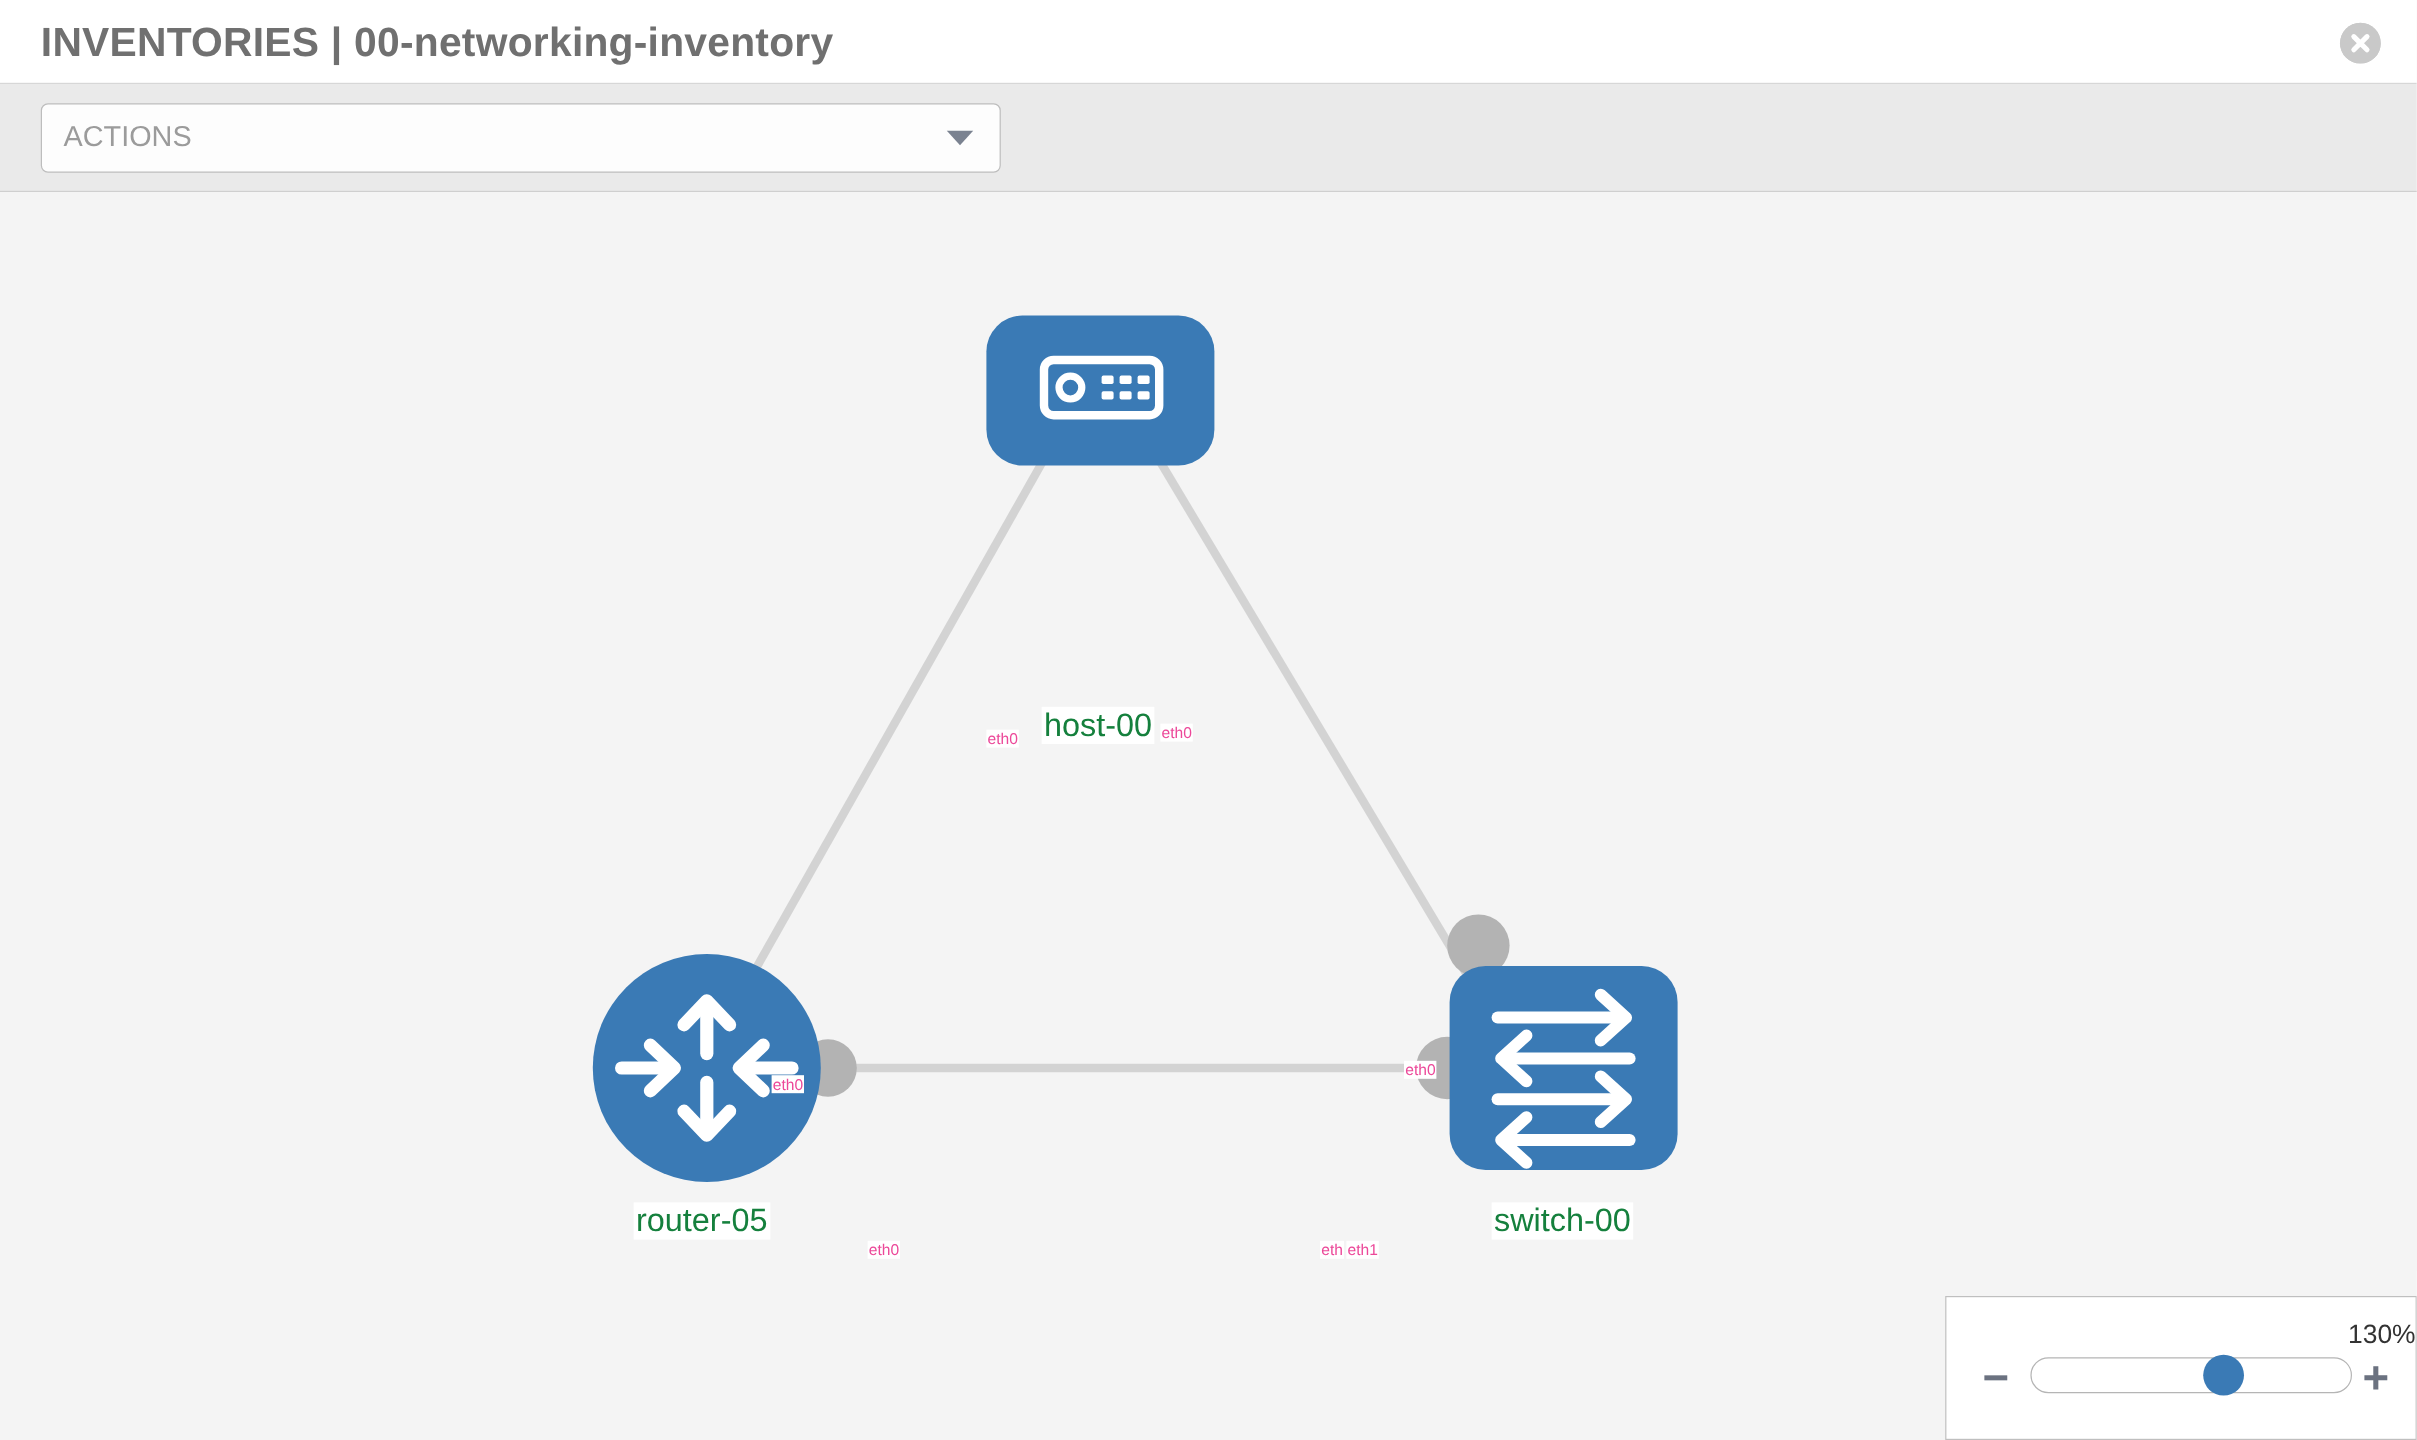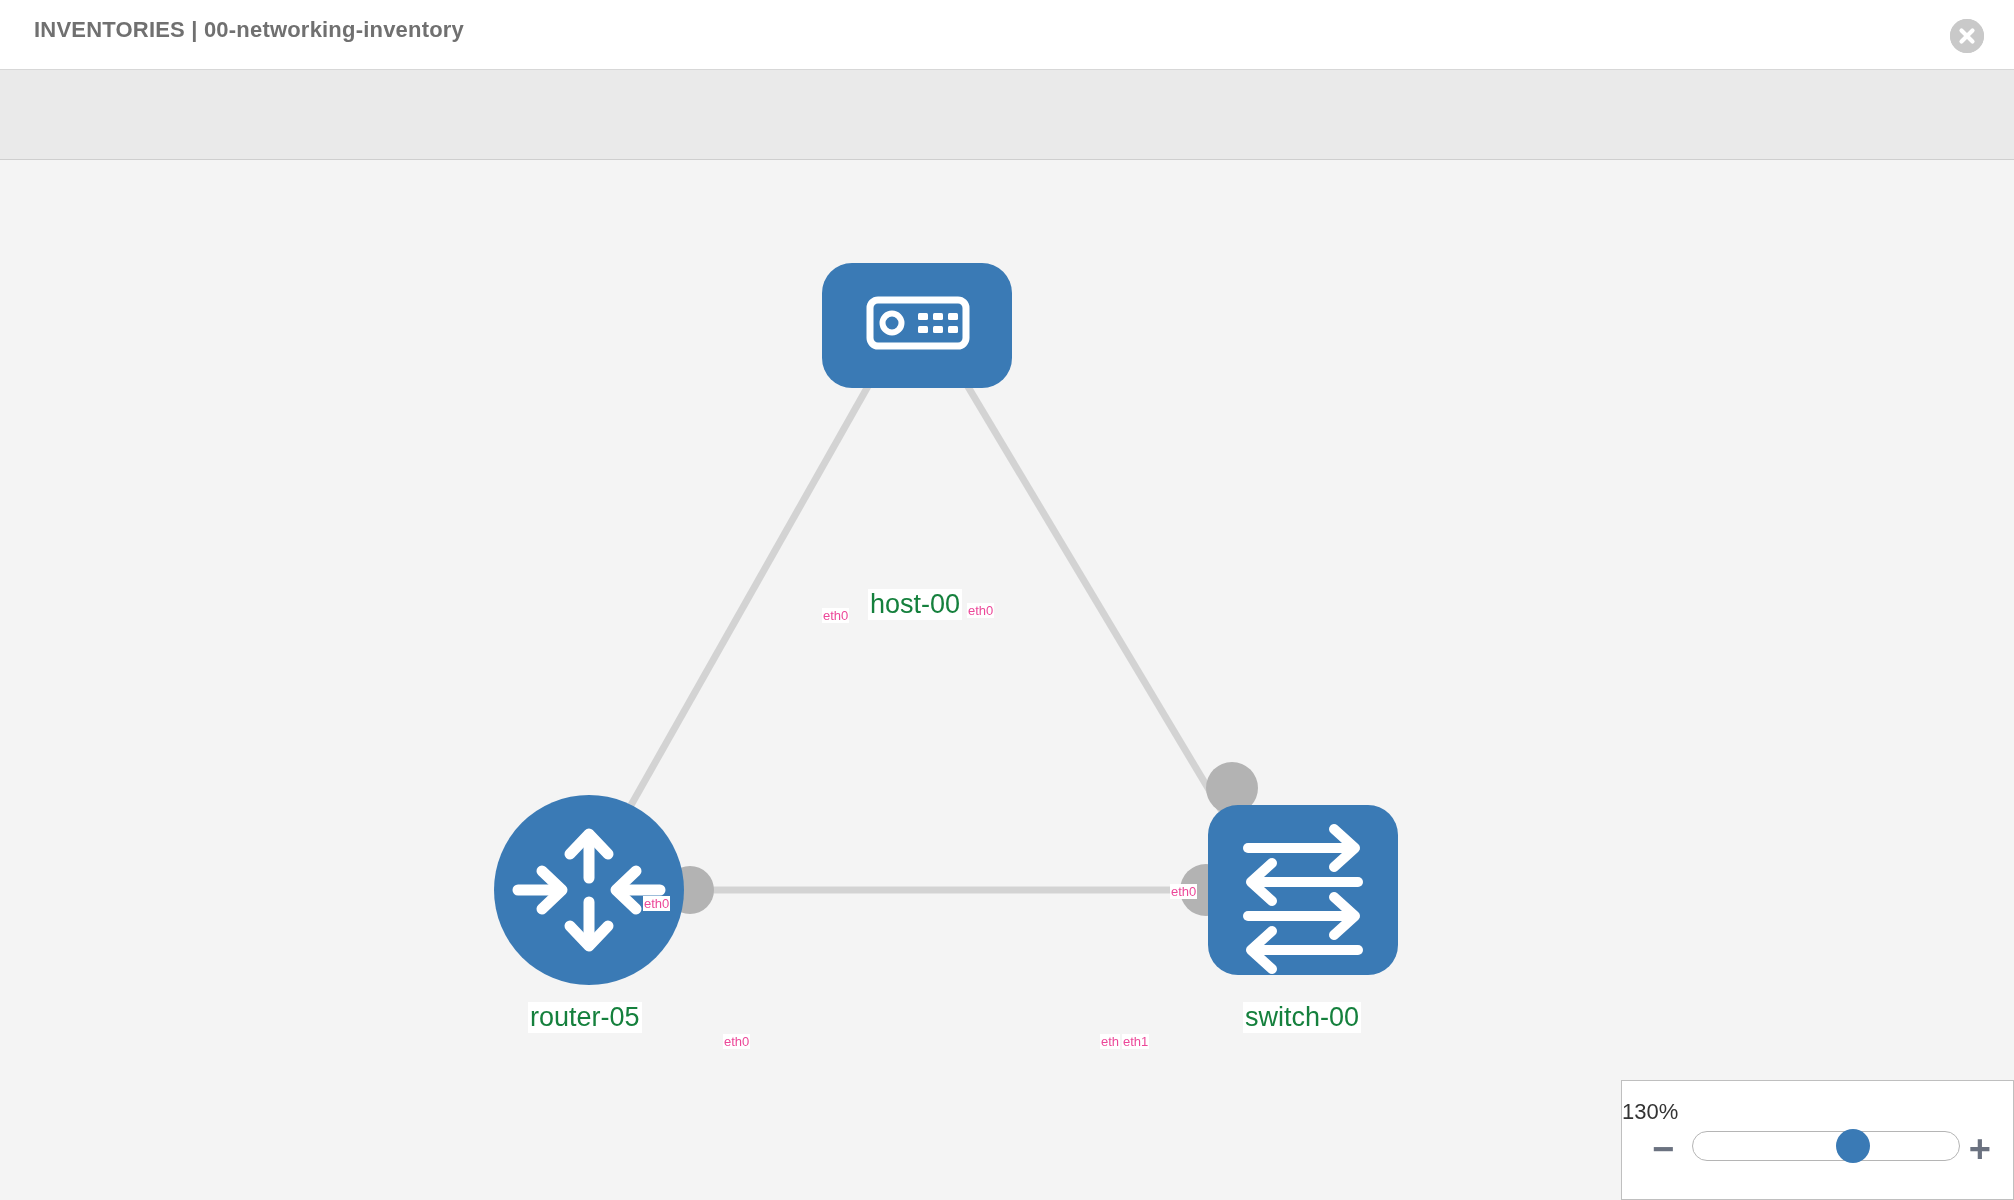--- a/index.html
+++ b/index.html
@@ -18,21 +18,21 @@
   
   .header {
     position: absolute; left: 0; top: 0;
     width: 2014px; height: 70px;
     background: #ffffff;
     border-bottom: 1px solid #d7d7d7;
     box-sizing: border-box;
   }
   .page-title {
     position: absolute; left: 34px; top: 17px;
-    font-size: 22px; font-weight: bold;
+    font-size: 34px; font-weight: bold;
     color: #707070;
     letter-spacing: 0.2px;
     white-space: nowrap;
   }
   .close-btn {
     position: absolute; right: 30px; top: 19px;
     width: 34px; height: 34px;
     border-radius: 50%;
     background: #c9c9c9;
     cursor: pointer;
@@ -110,21 +110,21 @@
     position: absolute;
     left: 1621px; top: 1080px;
     width: 393px; height: 120px;
     background: #ffffff;
     border: 1px solid #bfbfbf;
     box-sizing: border-box;
   }
   .zoom-value {
     position: absolute; left: 0; top: 18px;
     width: 100%;
-    text-align: left;
+    text-align: right;
     font-size: 22px;
     color: #333333;
   }
   .zoom-minus, .zoom-plus {
     position: absolute; top: 54px;
     color: #6b7280;
     cursor: pointer;
     font-size: 38px;
     line-height: 28px;
     font-weight: bold;
@@ -159,20 +159,24 @@
     <div class="close-btn">
       <svg width="34" height="34" viewBox="0 0 34 34">
         <circle cx="17" cy="17" r="17" fill="#c9c9c9"></circle>
         <path d="M11.5 11.5 L22.5 22.5 M22.5 11.5 L11.5 22.5" stroke="#ffffff" stroke-width="4.2" stroke-linecap="round"></path>
       </svg>
     </div>
   </div>
 
   <div class="toolbar">
 
+    <div class="select-box" id="actions-select">
+      <span class="sel-label">ACTIONS</span>
+      <span class="caret"></span>
+    </div>
 
     <div class="tool-icon" id="wrench-btn">
       <svg width="40" height="40" viewBox="0 0 40 40">
         <path d="M29.8 6.6a9.6 9.6 0 0 0-11.4 12.2L6.9 30.3a3.2 3.2 0 0 0 0 4.5 3.2 3.2 0 0 0 4.5 0l11.5-11.5a9.6 9.6 0 0 0 12.2-11.4l-5.3 5.3-4.6-1.2-1.2-4.6z" fill="#7a8290"></path>
       </svg>
     </div>
 
     <div class="tool-icon" id="key-btn">
       <svg width="40" height="40" viewBox="0 0 40 40">
         <circle cx="13" cy="15" r="8.6" fill="none" stroke="#7a8290" stroke-width="4.2"></circle>

